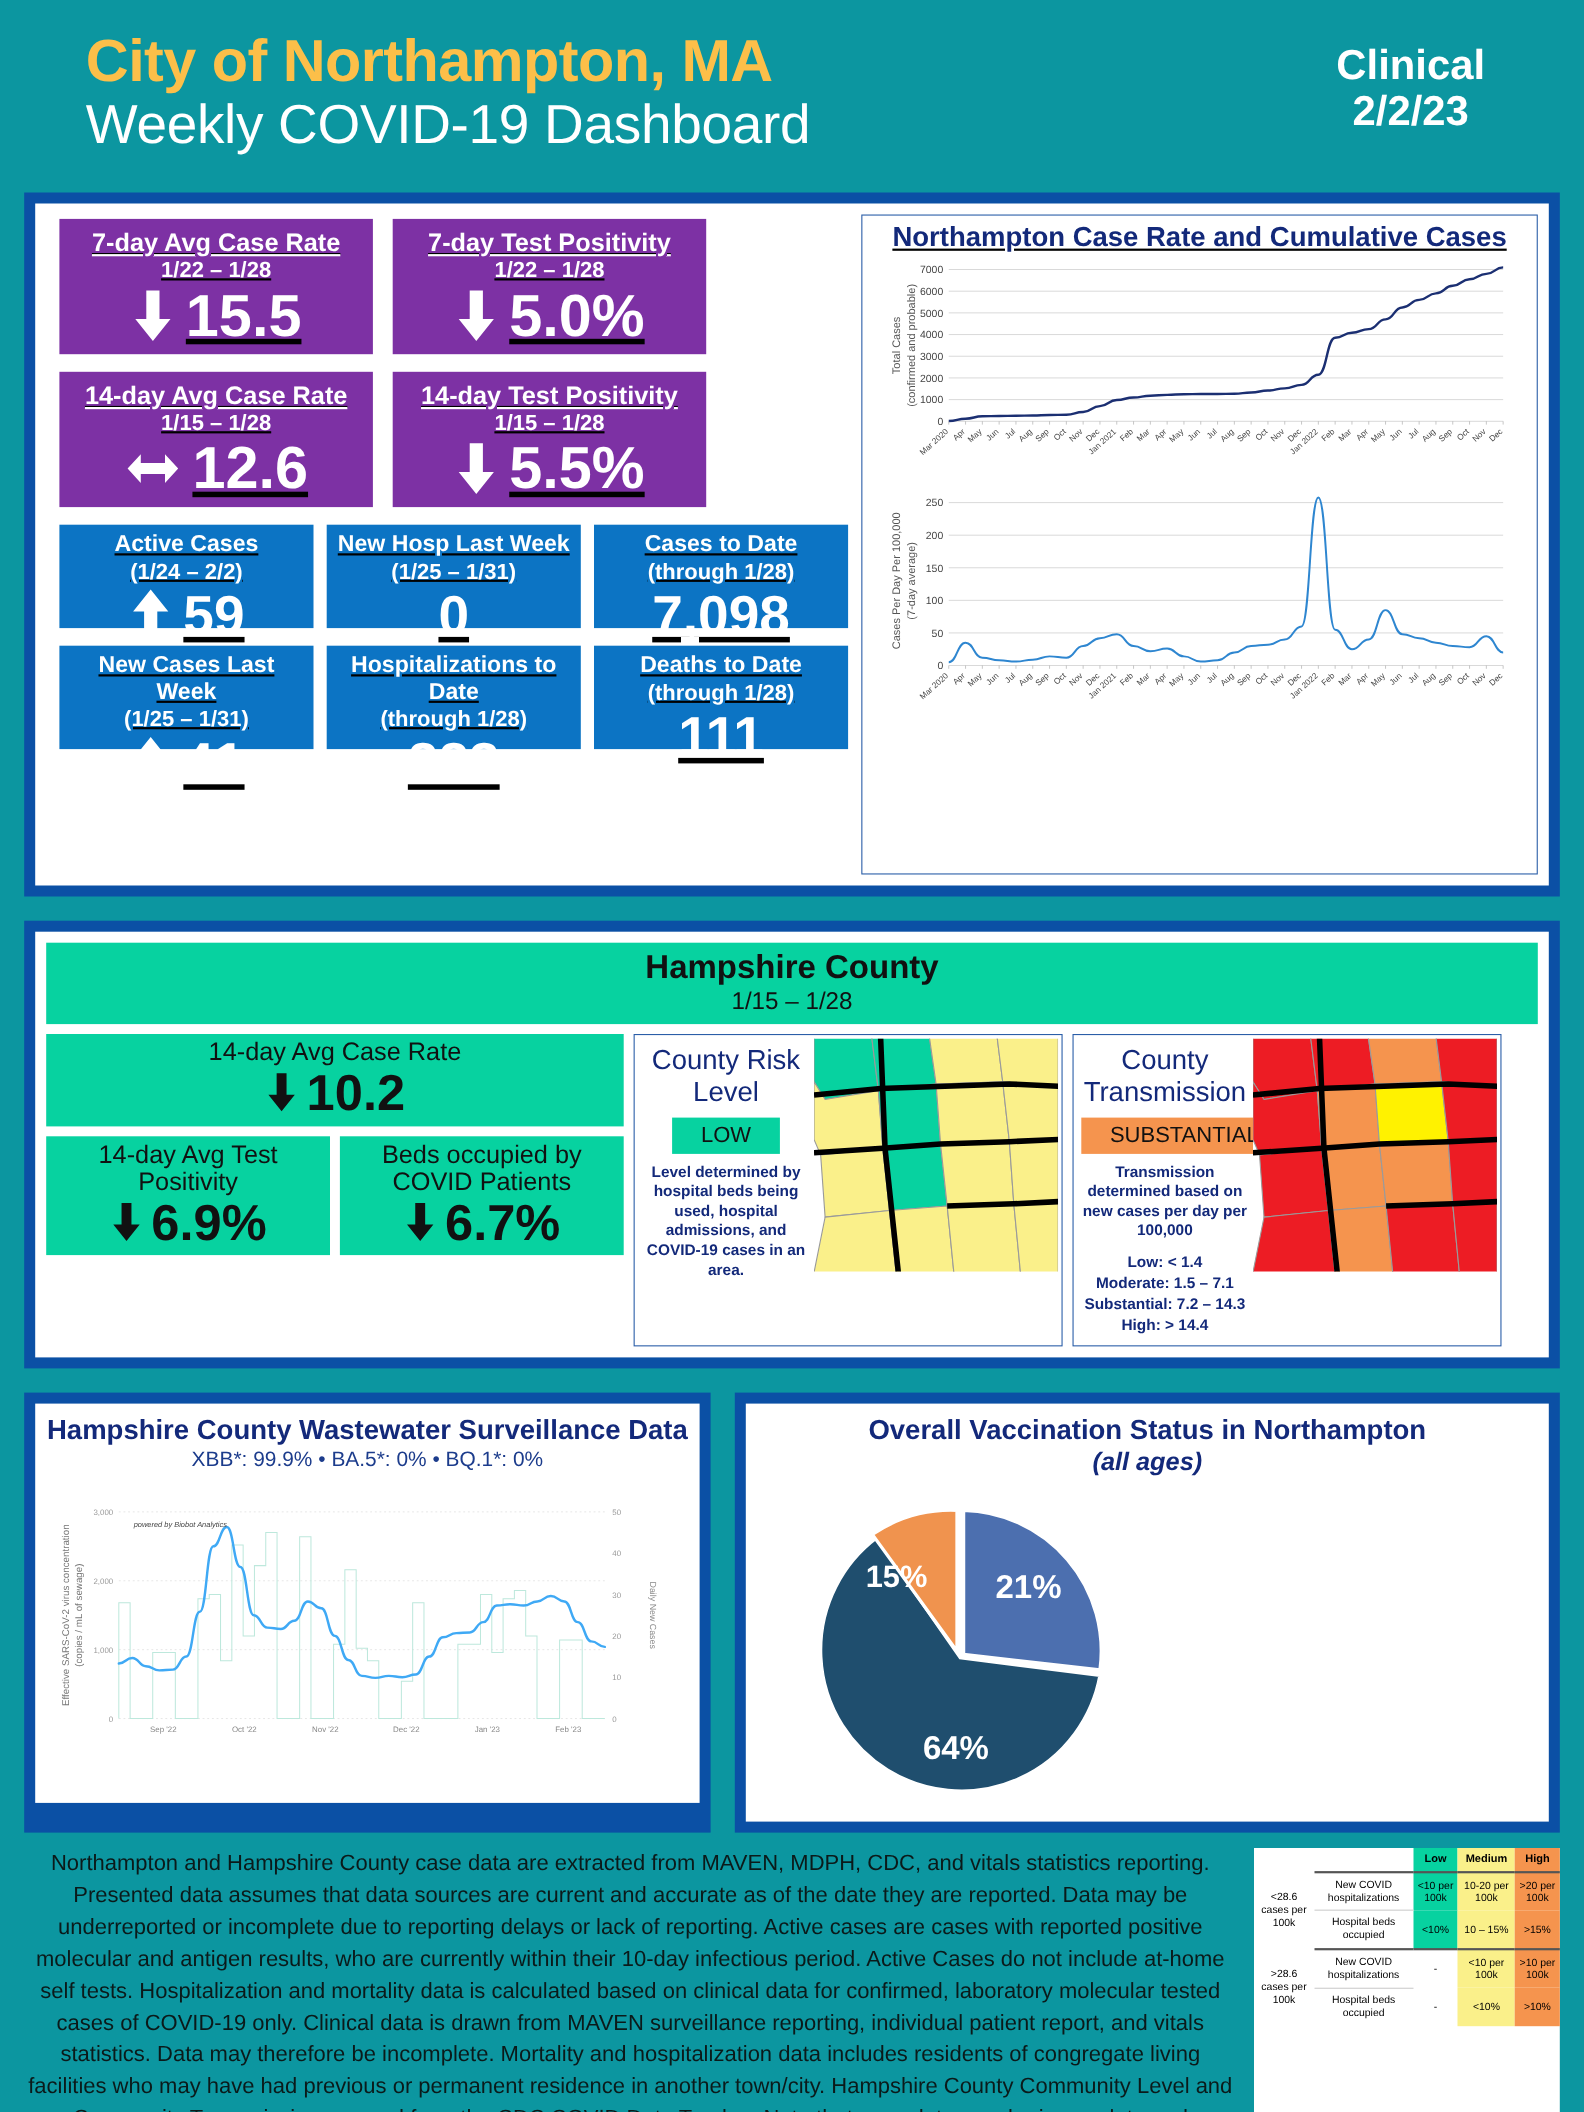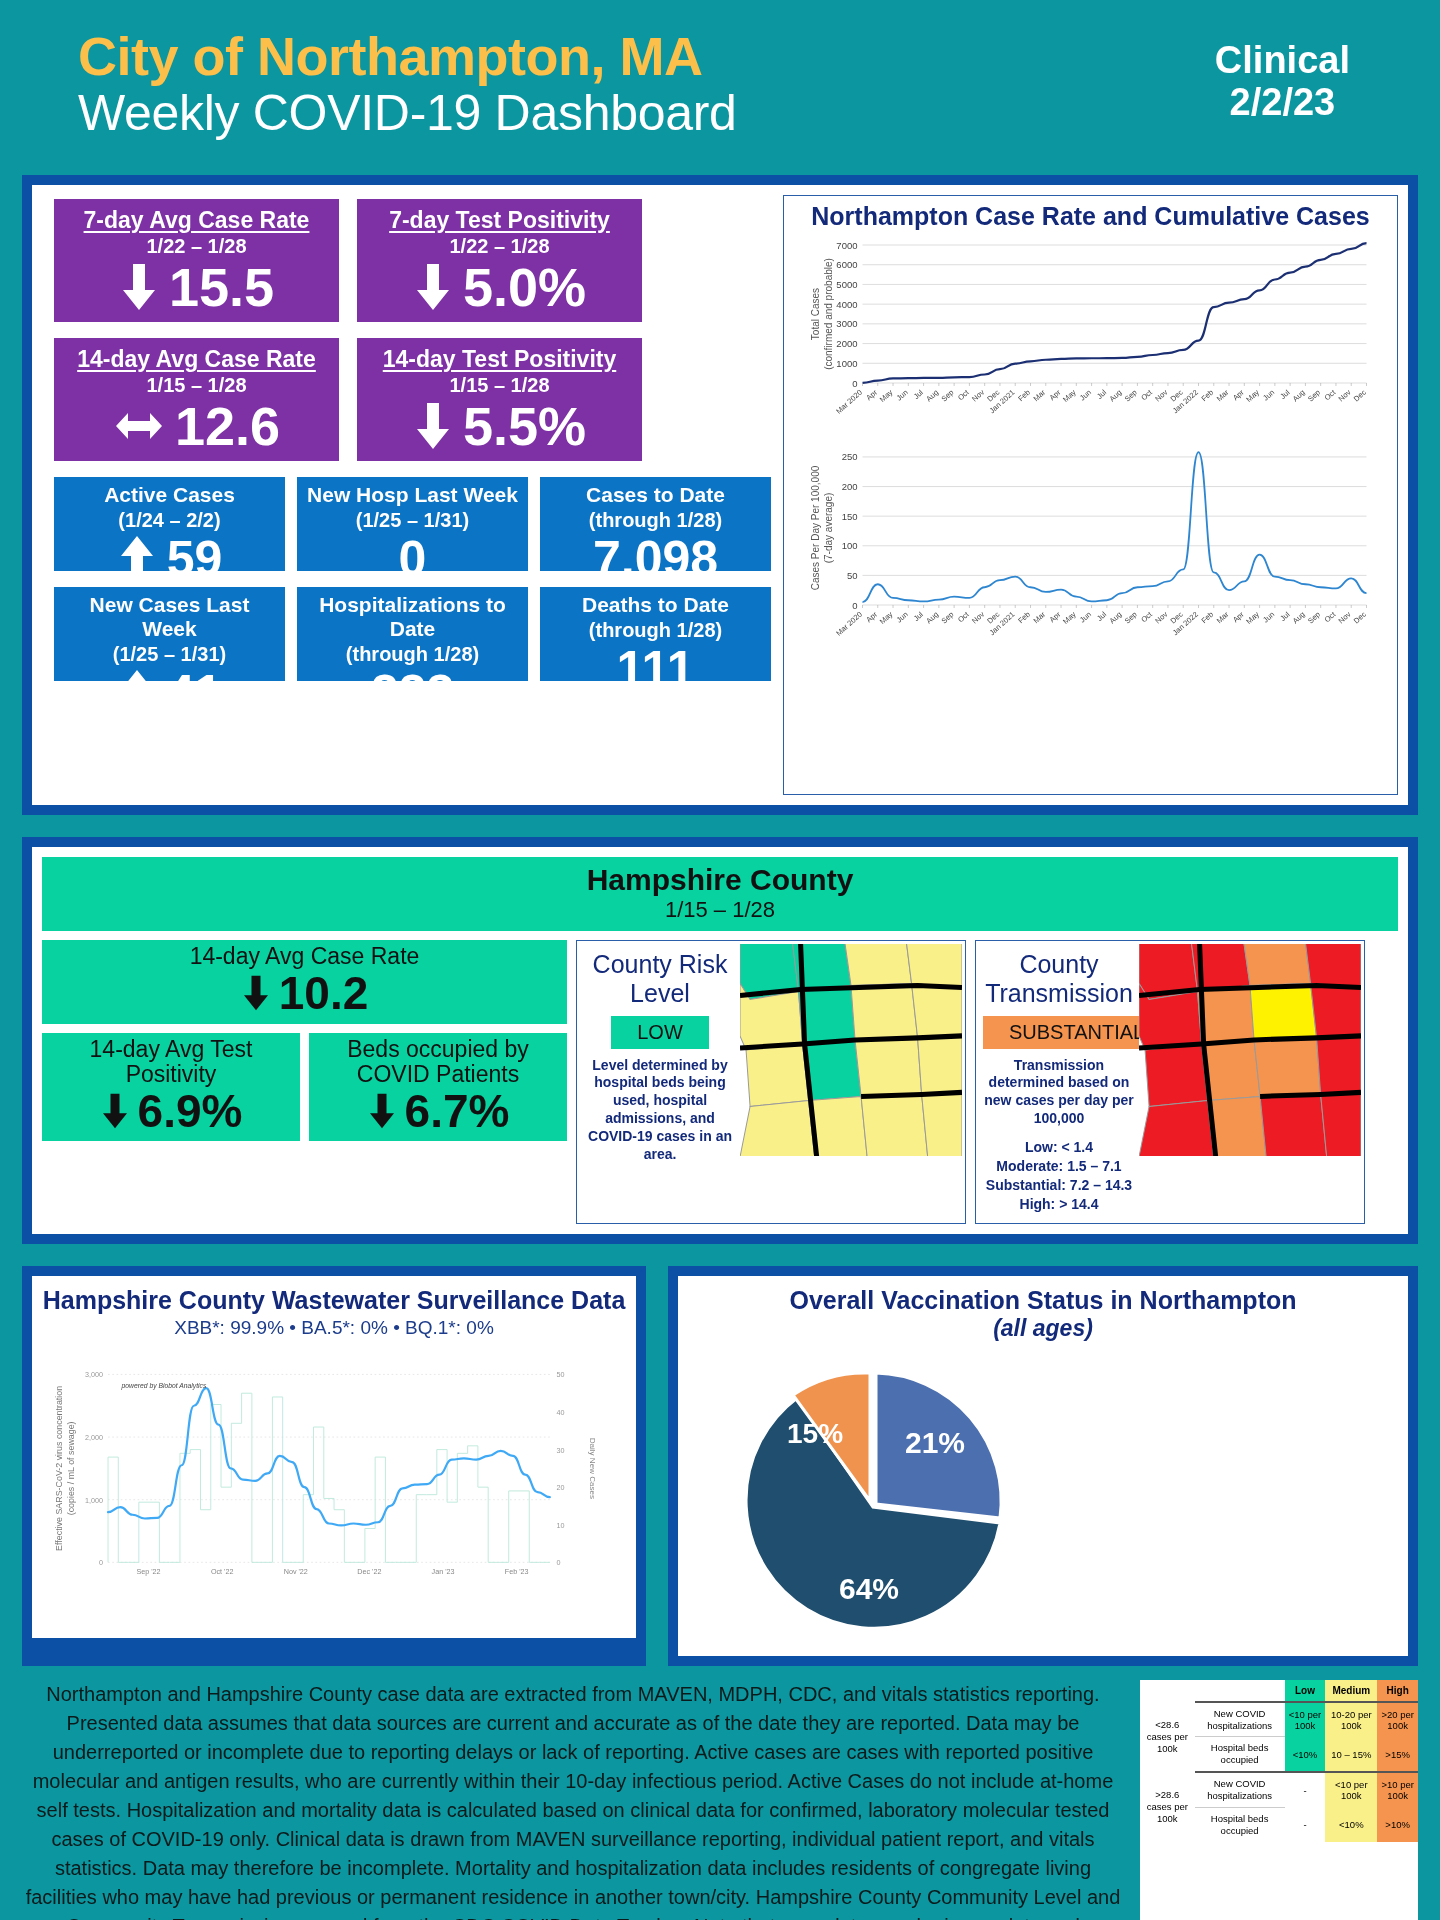--- a/index.html
+++ b/index.html
@@ -30,21 +30,21 @@
 
   
   .panel-outer {
     background: #0B50A5;
     margin: 0 22px;
     padding: 10px;
   }
   .panel-inner { background: #ffffff; padding: 10px; display: flex; }
 
   
-  .sec1 { height: 620px; }
+  .sec1 { height: 620px; text-decoration: underline; }
   .sec1-left { width: 735px; padding: 4px 6px 4px 12px; }
   .sec1-right { flex: 1; padding-left: 6px; }
   .mbox {
     color: #fff; text-align: center;
     padding: 8px 6px 10px 6px;
     margin-bottom: 16px;
   }
   .mbox.purple { background: #7D31A4; }
   .mbox.blue   { background: #0C74C4; }
   .mbox .m-title {

